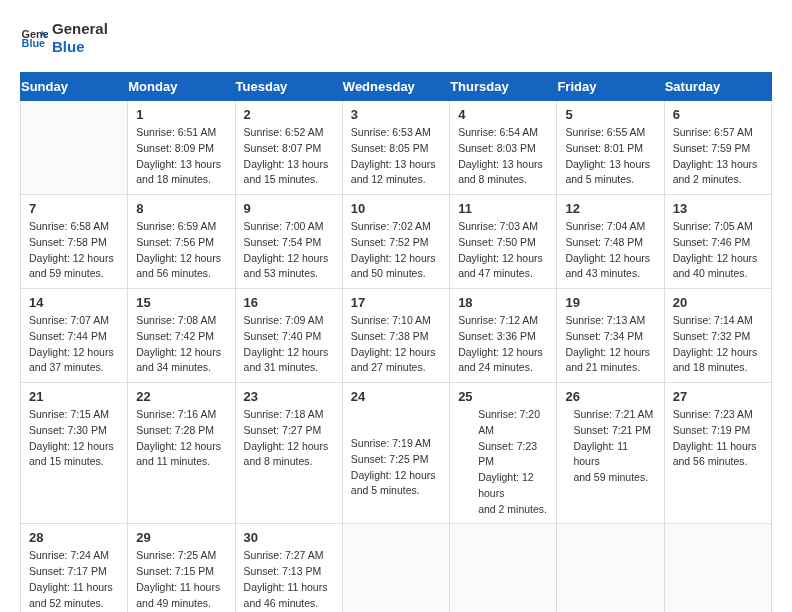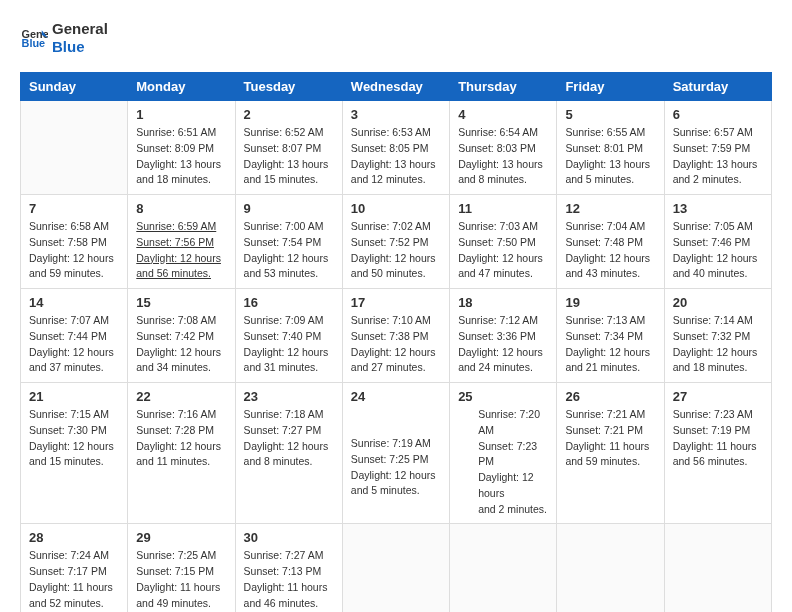--- a/index.html
+++ b/index.html
@@ -39,21 +39,21 @@
     }
     table {
       width: 100%;
       border-collapse: collapse;
       border: 1px solid #ccc;
     }
     thead tr th {
       background-color: #1565c0;
       color: #fff;
       text-align: left;
-      padding: 6px 8px;
+      padding: 6px 0;
       font-size: 13px;
       font-weight: bold;
       border: 1px solid #1565c0;
     }
     tbody tr td {
       vertical-align: top;
       padding: 6px 8px;
       border: 1px solid #ddd;
       font-size: 11px;
       color: #333;
@@ -162,21 +162,21 @@
       <tr>
         <td>
           <span class="day-number">7</span>
           <div class="day-info" style="white-space: pre-line;">Sunrise: 6:58 AM
 Sunset: 7:58 PM
 Daylight: 12 hours
 and 59 minutes.</div>
         </td>
         <td>
           <span class="day-number">8</span>
-          <div class="day-info" style="white-space: pre-line; text-decoration: underline;">Sunrise: 6:59 AM
+          <div class="day-info" style="white-space: pre-line;">Sunrise: 6:59 AM
 Sunset: 7:56 PM
 Daylight: 12 hours
 and 56 minutes.</div>
         </td>
         <td>
           <span class="day-number">9</span>
           <div class="day-info" style="white-space: pre-line;">Sunrise: 7:00 AM
 Sunset: 7:54 PM
 Daylight: 12 hours
 and 53 minutes.</div>
@@ -292,21 +292,21 @@
         </td>
         <td>
           <span class="day-number">25</span>
           <div class="day-info" style="white-space: pre-line; margin-left: 20px;">Sunrise: 7:20 AM
 Sunset: 7:23 PM
 Daylight: 12 hours
 and 2 minutes.</div>
         </td>
         <td>
           <span class="day-number">26</span>
-          <div class="day-info" style="white-space: pre-line;">Sunrise: 7:21 AM
+          <div class="day-info" style="white-space: pre-line; margin-left: 8px;">Sunrise: 7:21 AM
 Sunset: 7:21 PM
 Daylight: 11 hours
 and 59 minutes.</div>
         </td>
         <td>
           <span class="day-number">27</span>
           <div class="day-info" style="white-space: pre-line;">Sunrise: 7:23 AM
 Sunset: 7:19 PM
 Daylight: 11 hours
 and 56 minutes.</div>

